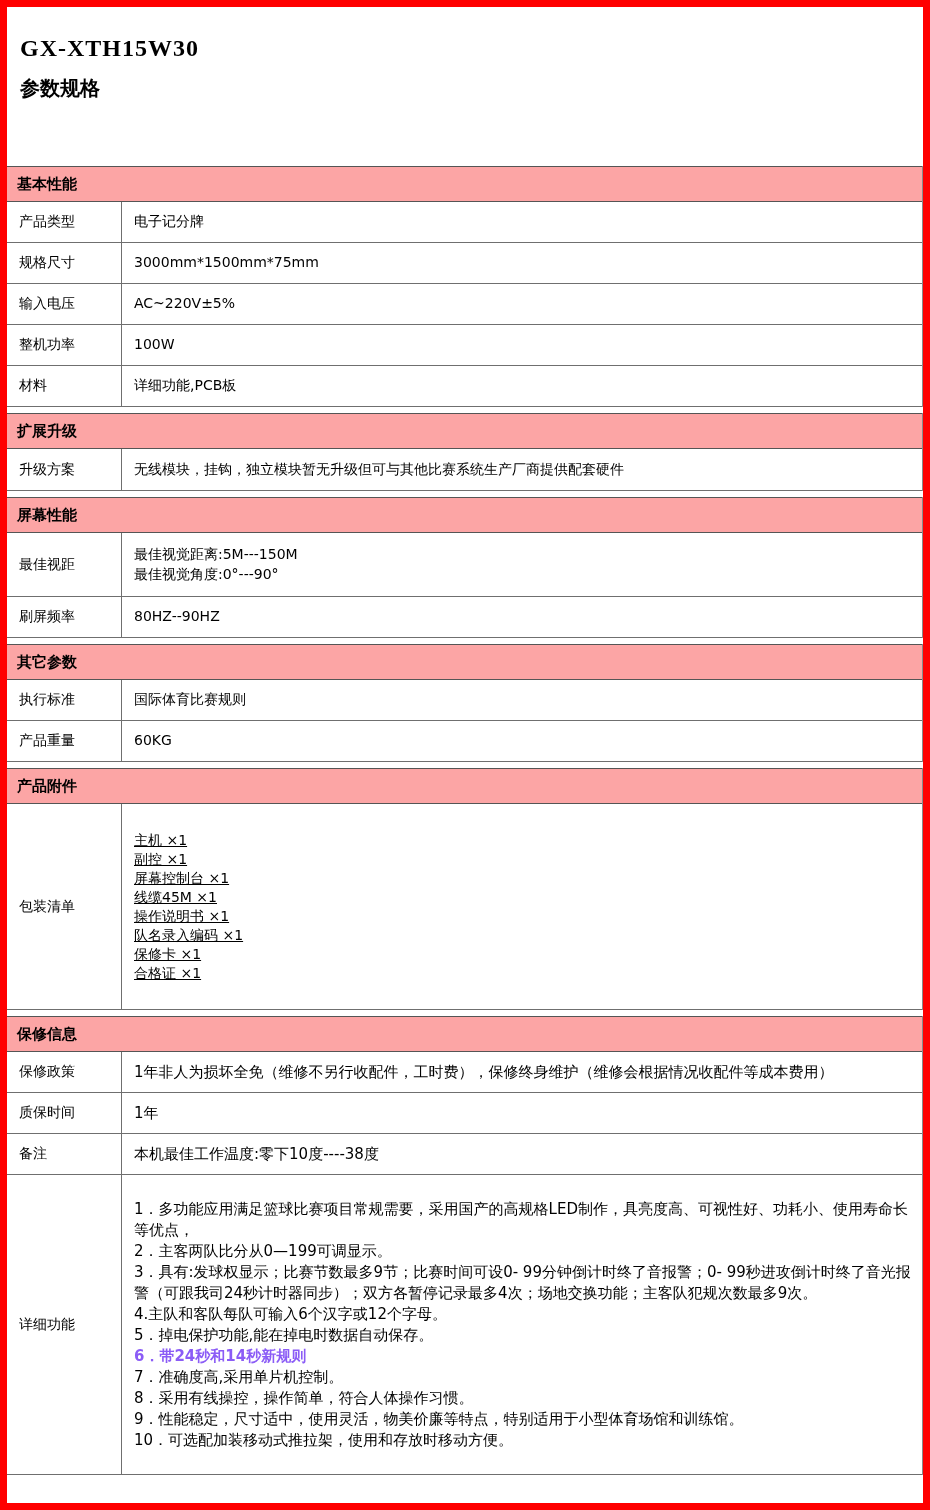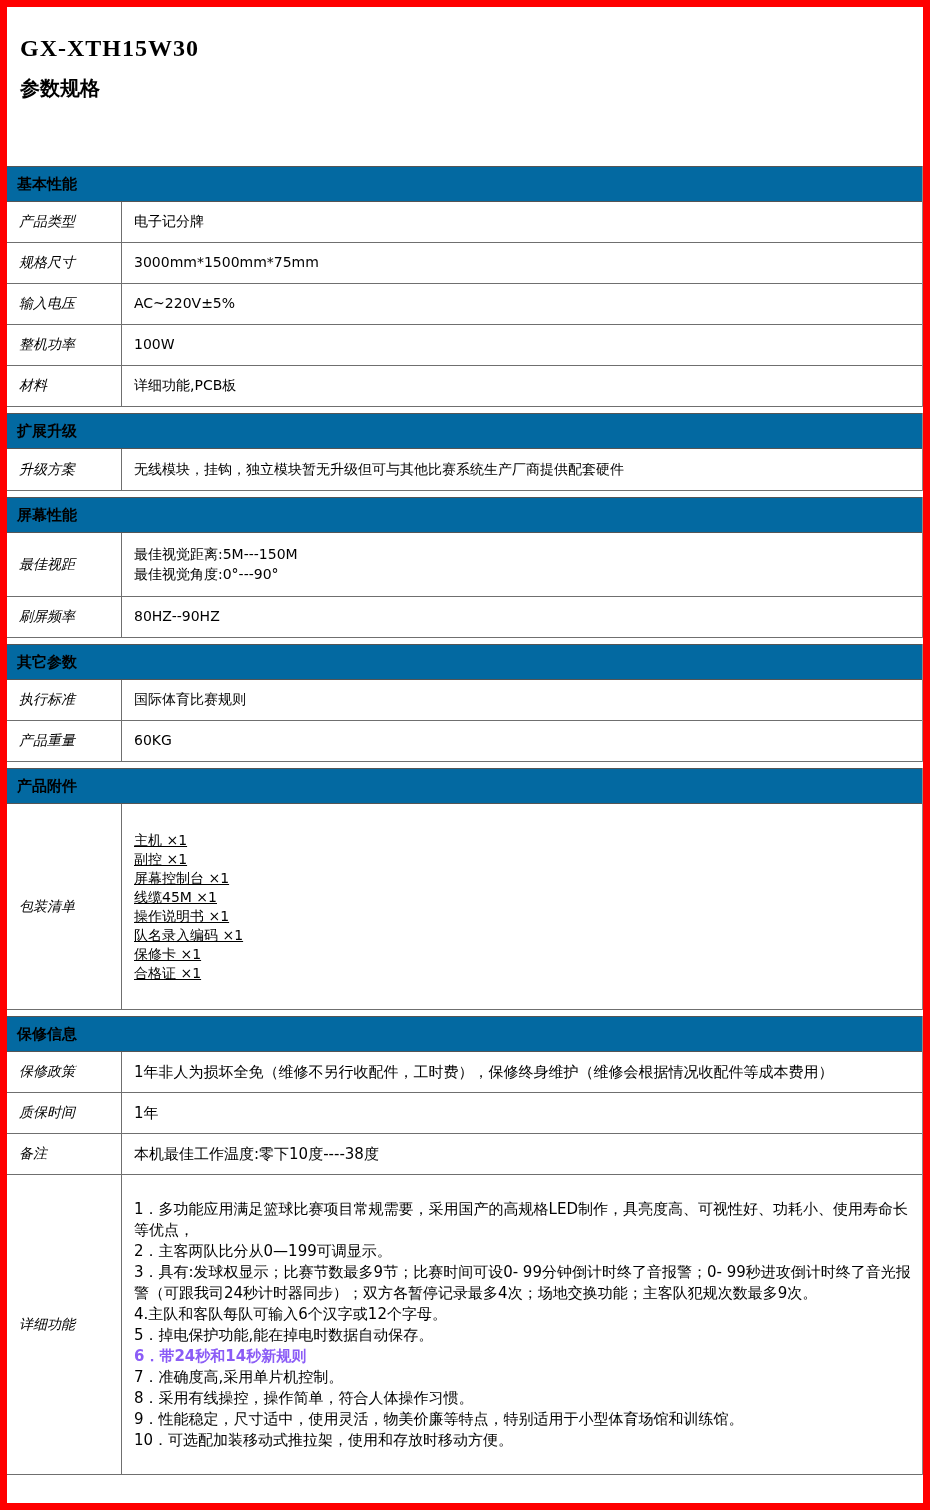--- a/index.html
+++ b/index.html
@@ -14,31 +14,31 @@
   }
   .header { height:159px; padding:28px 0 12px 13px; }
   .product-code {
     font-family:"Liberation Serif", serif;
     font-weight:bold; font-size:24px; letter-spacing:1px;
   }
   .page-title { font-weight:bold; font-size:20px; margin-top:13px; }
 
   .section { margin-bottom:6px; border-right:1px solid #8a8a8a; }
   .section-header {
-    background:#0369a1;
+    background:#fca5a5;
     border-top:1px solid #555; border-bottom:1px solid #555;
     height:36px; display:flex; align-items:center;
     font-weight:bold; font-size:15px; padding:0 10px;
   }
   .row { display:flex; border-bottom:1px solid #6f6f6f; background:#fff; }
   .cell-label {
     width:115px; min-width:115px;
     border-right:1px solid #6f6f6f;
     display:flex; align-items:center;
-    font-size:14px; padding:4px 4px 4px 12px;font-style:italic;
+    font-size:14px; padding:4px 4px 4px 12px;
   }
   .cell-value {
     flex:1; display:flex; flex-direction:column; justify-content:center;
     font-size:14px; padding:5px 10px 5px 12px; line-height:1.4;
   }
   .h41 { min-height:41px; }
   .h42 { min-height:42px; }
   .h64 { min-height:64px; }
   .h206 { min-height:206px; }
   .h300 { min-height:300px; }

